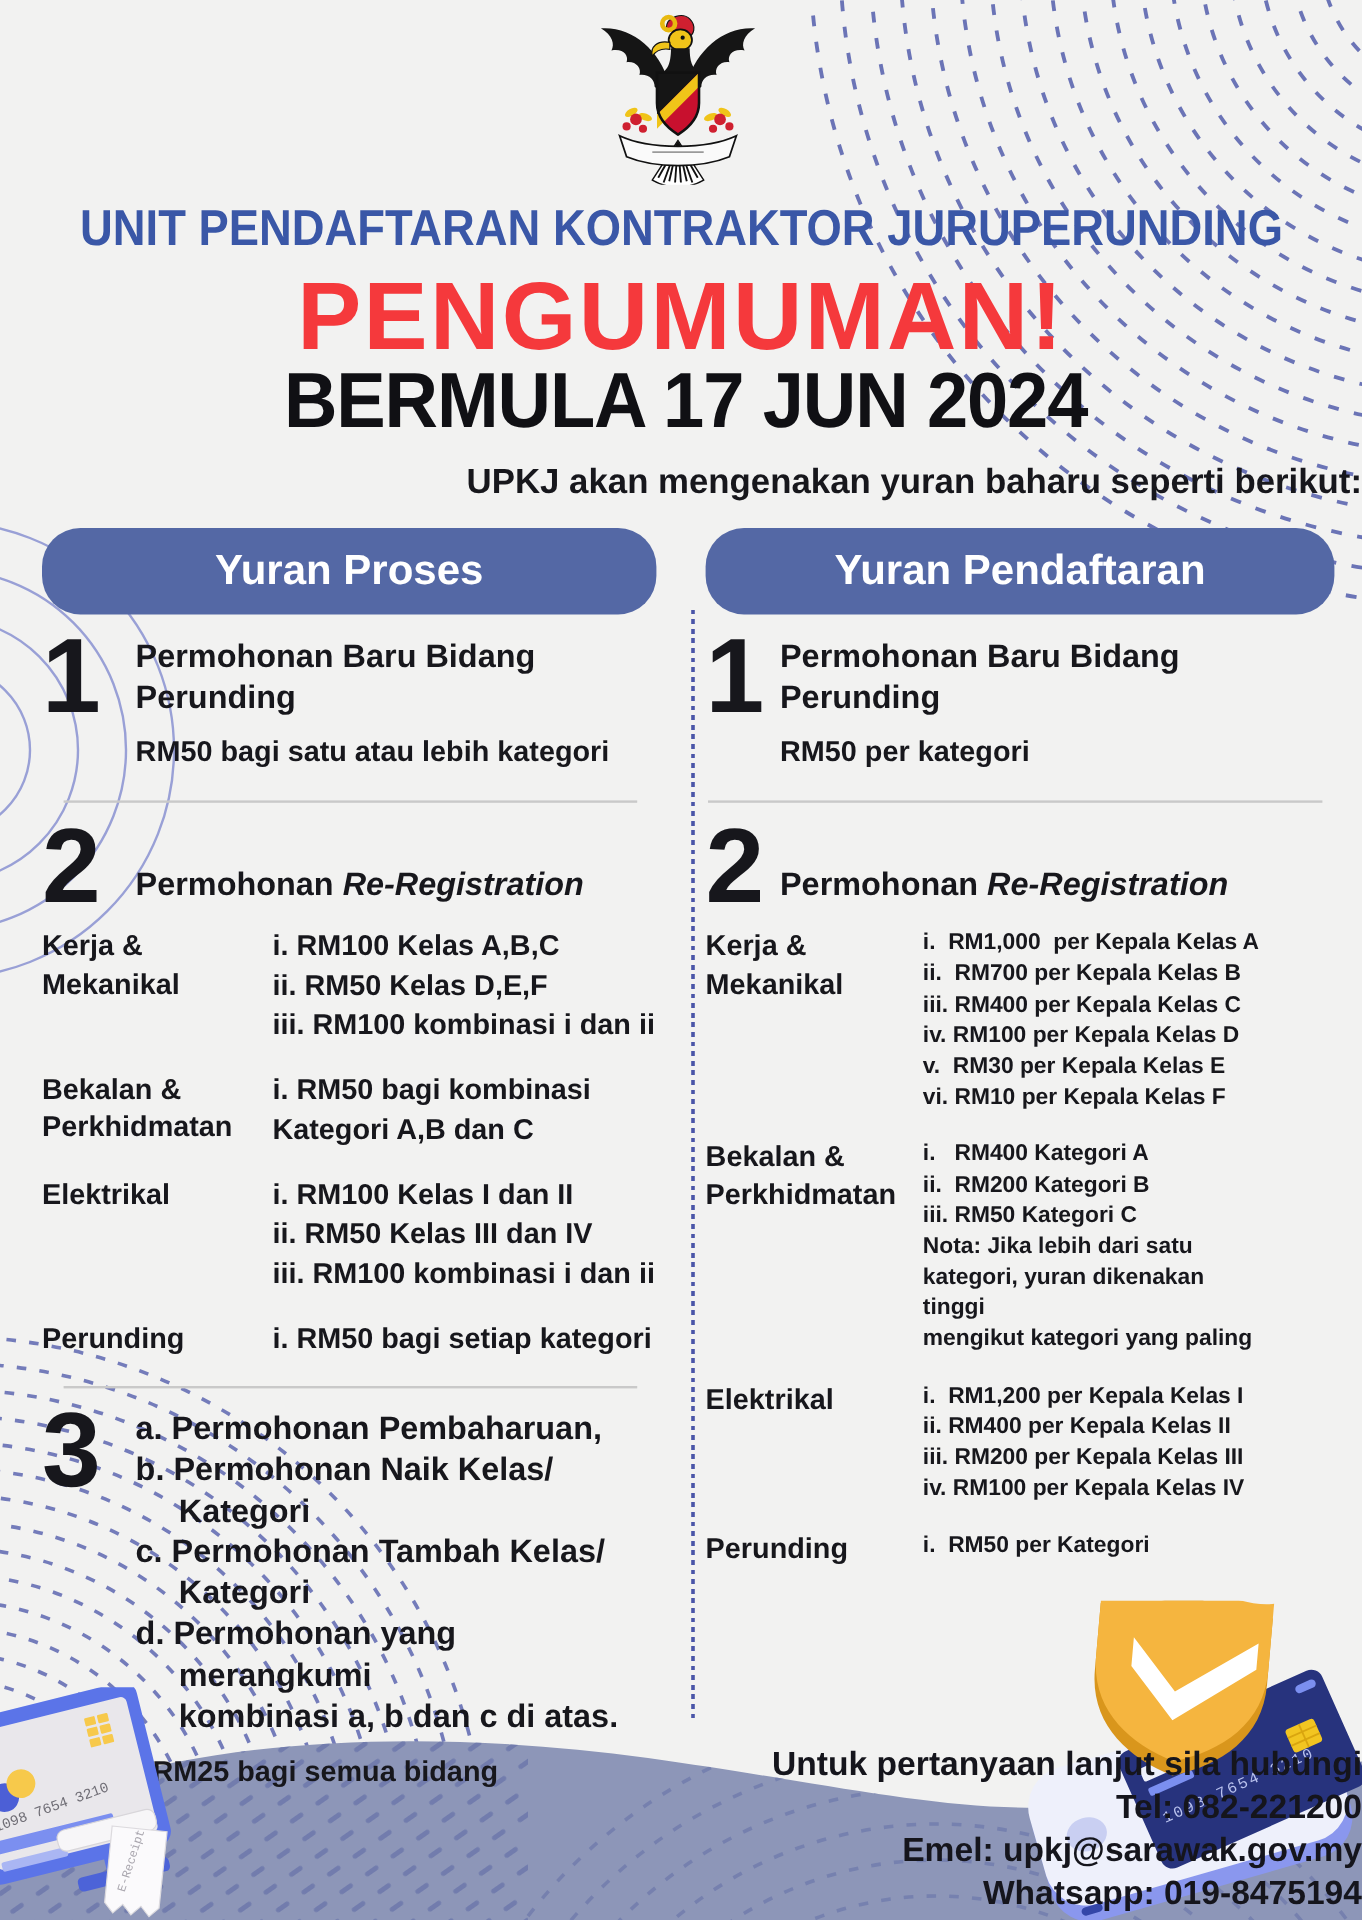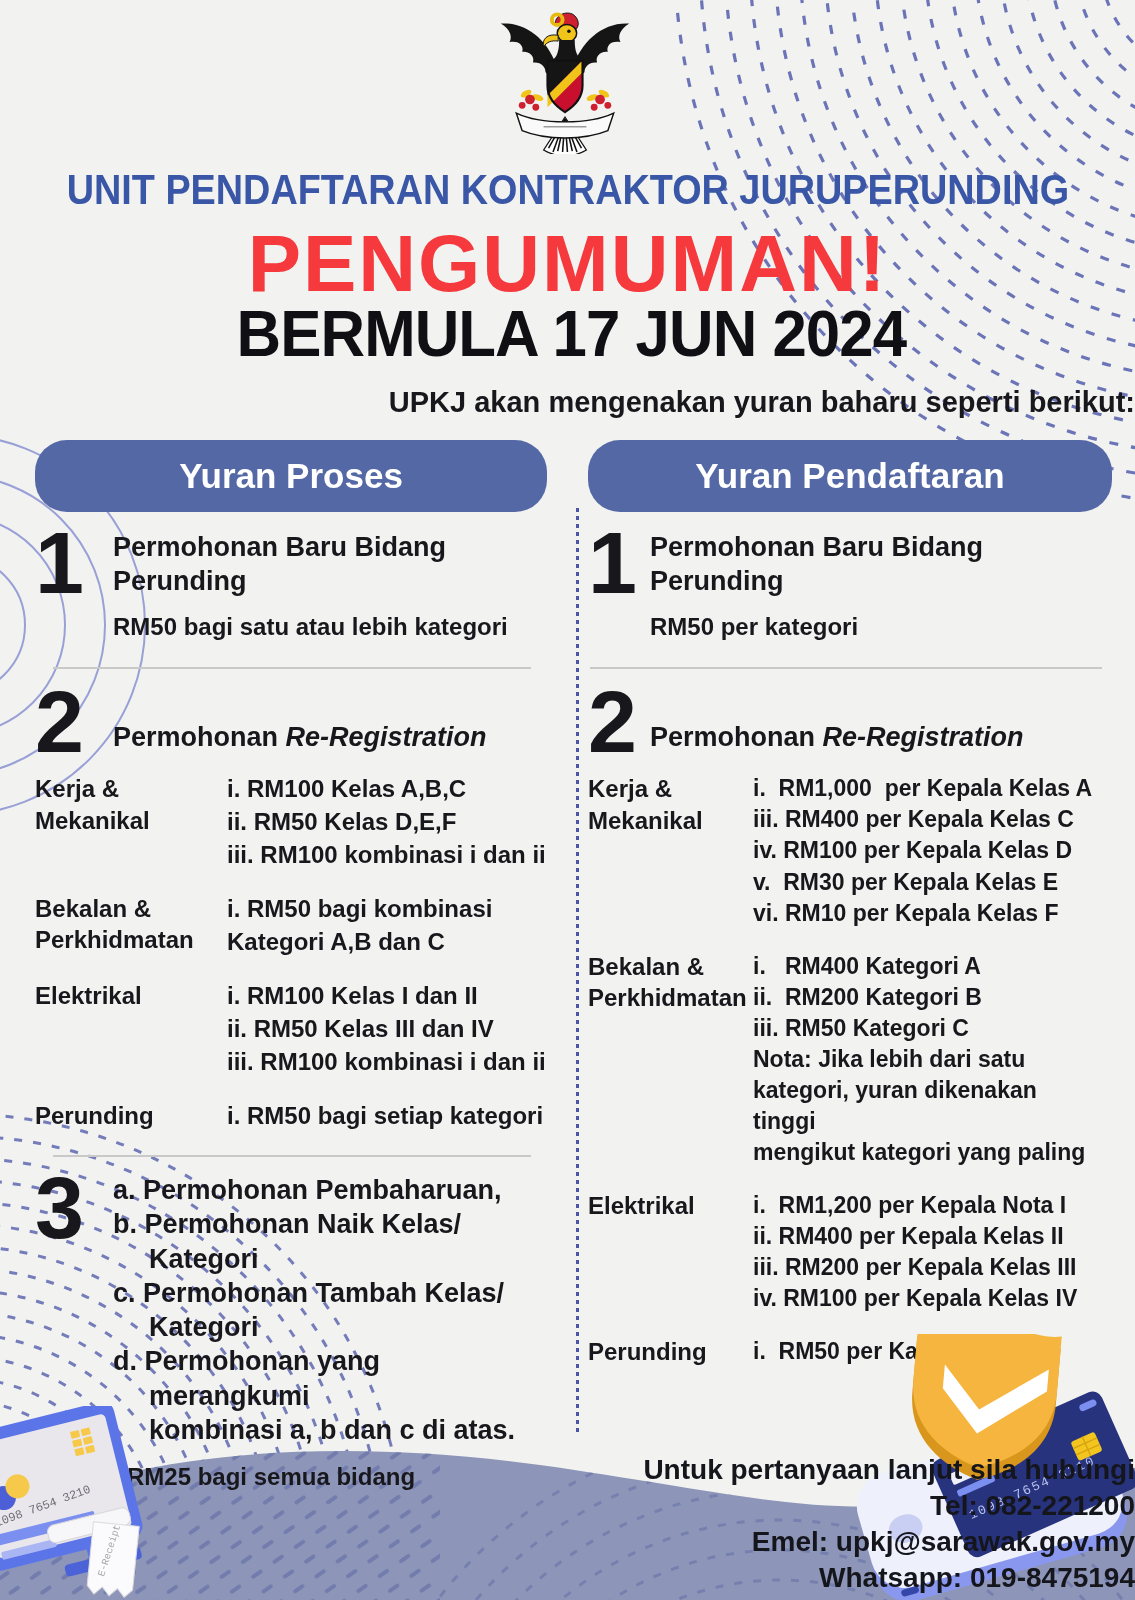--- a/index.html
+++ b/index.html
@@ -40,21 +40,21 @@
   .item2head{margin-top:16px;align-items:flex-end;}
   .item2-title{font-size:27px;font-weight:bold;padding-bottom:6px;}
   .ital{font-style:italic;}
   .fee-rows{margin-top:14px;}
   .fee-row{display:flex;margin-bottom:22px;}
   .fee-label{font-size:24px;font-weight:bold;line-height:1.3;white-space:pre-line;flex:none;}
   .col-left .fee-label{width:192px;}
   .col-right .fee-label{width:165px;}
   .fee-lines{flex:1;}
   .fee-line{font-size:24px;font-weight:bold;line-height:1.36;white-space:pre-wrap;}
-  .col-right .fee-line{font-size:23px;line-height:1.35;}
+  .col-right .fee-line{font-size:19px;line-height:1.35;margin-left:16px;}
   .hd2{margin-top:12px;}
   .item3{margin-top:14px;}
   .item3-list{padding-top:2px;}
   .item3-line{font-size:27px;font-weight:bold;line-height:1.27;white-space:pre-line;
     padding-left:36px;text-indent:-36px;}
   .note3{margin-top:16px;margin-left:14px;}
   .vdivider{position:absolute;left:576px;top:508px;width:3px;height:925px;z-index:2;
     background:repeating-linear-gradient(to bottom,#4a55a8 0 4px,transparent 4px 8px);}
   .wave{position:absolute;left:0;top:1400px;width:1135px;height:200px;z-index:1;pointer-events:none;}
   .footer-text{position:absolute;left:0;top:1452px;width:100%;text-align:right;z-index:4;
@@ -268,20 +268,21 @@
       <div class="big-num">2</div>
       <div class="item2-title"><span>Permohonan </span><span class="ital">Re-Registration</span></div>
     </div>
 
     <div class="fee-rows">
         <div class="fee-row">
           <div class="fee-label">Kerja &amp;
 Mekanikal</div>
           <div class="fee-lines">
             <div class="fee-line">i.  RM1,000  per Kepala Kelas A</div>
+            <div class="fee-line">ii.  RM700 per Kepala Kelas B</div>
             <div class="fee-line">iii. RM400 per Kepala Kelas C</div>
             <div class="fee-line">iv. RM100 per Kepala Kelas D</div>
             <div class="fee-line">v.  RM30 per Kepala Kelas E</div>
             <div class="fee-line">vi. RM10 per Kepala Kelas F</div>
           </div>
         </div>
         <div class="fee-row">
           <div class="fee-label">Bekalan &amp;
 Perkhidmatan</div>
           <div class="fee-lines">
@@ -290,21 +291,21 @@
             <div class="fee-line">iii. RM50 Kategori C</div>
             <div class="fee-line">Nota: Jika lebih dari satu</div>
             <div class="fee-line">kategori, yuran dikenakan</div>
             <div class="fee-line">tinggi</div>
             <div class="fee-line">mengikut kategori yang paling</div>
           </div>
         </div>
         <div class="fee-row">
           <div class="fee-label">Elektrikal</div>
           <div class="fee-lines">
-            <div class="fee-line">i.  RM1,200 per Kepala Nota I</div>
+            <div class="fee-line">i.  RM1,200 per Kepala Kelas I</div>
             <div class="fee-line">ii. RM400 per Kepala Kelas II</div>
             <div class="fee-line">iii. RM200 per Kepala Kelas III</div>
             <div class="fee-line">iv. RM100 per Kepala Kelas IV</div>
           </div>
         </div>
         <div class="fee-row">
           <div class="fee-label">Perunding</div>
           <div class="fee-lines">
             <div class="fee-line">i.  RM50 per Kategori</div>
           </div>

